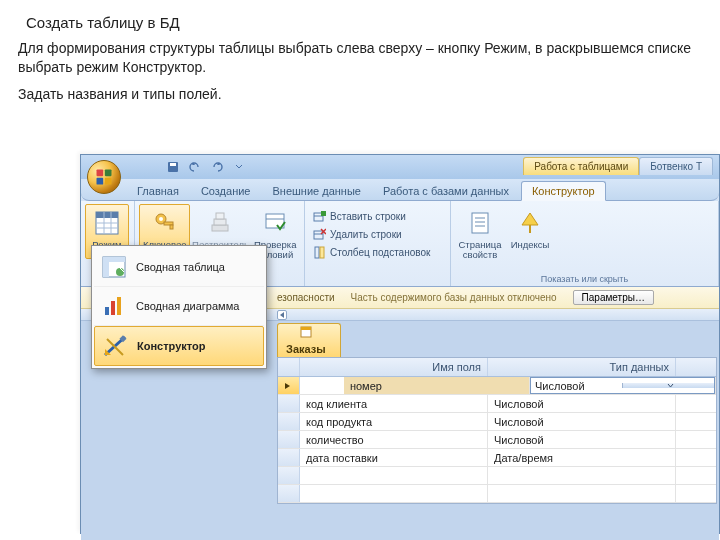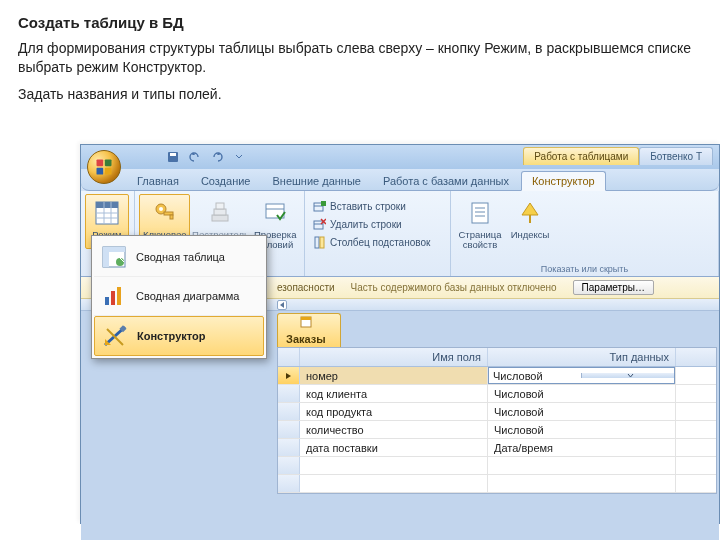--- a/index.html
+++ b/index.html
@@ -7,25 +7,25 @@
     margin: 0;
     font-family: "Segoe UI", Tahoma, sans-serif;
     font-size: 11px;
     background: #fff;
     width: 720px;
     height: 540px;
     overflow: hidden;
     color: #222;
   }
   .doc-text { padding: 14px 18px 10px 18px; }
-  .doc-text h3 { margin: 0 0 8px 0; font-size: 15px; font-weight: bold; }
+  .doc-text h3 { margin: 0 0 8px 8px; font-size: 15px; font-weight: normal; }
   .doc-text p { margin: 4px 0 8px 0; font-size: 14px; line-height: 1.35; }
   .app-shell {
     position: absolute;
-    left: 80px; top: 144px;
+    left: 80px; top: 154px;
     width: 640px; height: 380px;
     border: 1px solid #6b8db3;
     background: #d3e3f5;
     box-shadow: -2px -2px 4px rgba(0,0,0,.05);
   }
   
   .titlebar {
     height: 24px;
     background: linear-gradient(#c5dbf4,#a9c8ea);
     display: flex;
@@ -183,21 +183,21 @@
   }
   .dg-head{display:flex;background:linear-gradient(#eaf1fb,#d6e3f4);border-bottom:1px solid #aac0dd;}
   .dg-head div{padding:3px 6px;font-size:11px;color:#3a5270;text-align:right;}
   .col-sel{width:22px;border-right:1px solid #c4d4ea;}
   .col-name{width:188px;border-right:1px solid #c4d4ea;}
   .col-type{width:188px;border-right:1px solid #c4d4ea;}
   .dg-row{display:flex;border-bottom:1px solid #e3e3e3;height:18px;align-items:stretch;}
   .dg-row .cell{padding:1px 6px;font-size:11px;border-right:1px solid #e3e3e3;display:flex;align-items:center;}
   .dg-row .sel{width:22px;background:linear-gradient(#eaf1fb,#d6e3f4);border-right:1px solid #c4d4ea;justify-content:center;}
   .dg-row.first .sel{background:linear-gradient(#ffe9a6,#ffd162);}
-  .dg-row.first .cname{background:#f0ddb0;}
+  .dg-row.first .cname{background:#f0ddb0;margin-left:44px;}
   .cname{width:188px;}
   .ctype{width:188px;position:relative;}
   .combo{
     position:absolute;inset:0;display:flex;align-items:center;
     background:#fff;border:1px solid #7b9ac3;
   }
   .combo span{flex:1;padding-left:4px;}
   .combo .dd{width:15px;background:linear-gradient(#e7effa,#c8daf0);border-left:1px solid #9fb4d1;display:flex;align-items:center;justify-content:center;}
   svg{display:block;}
 </style>

